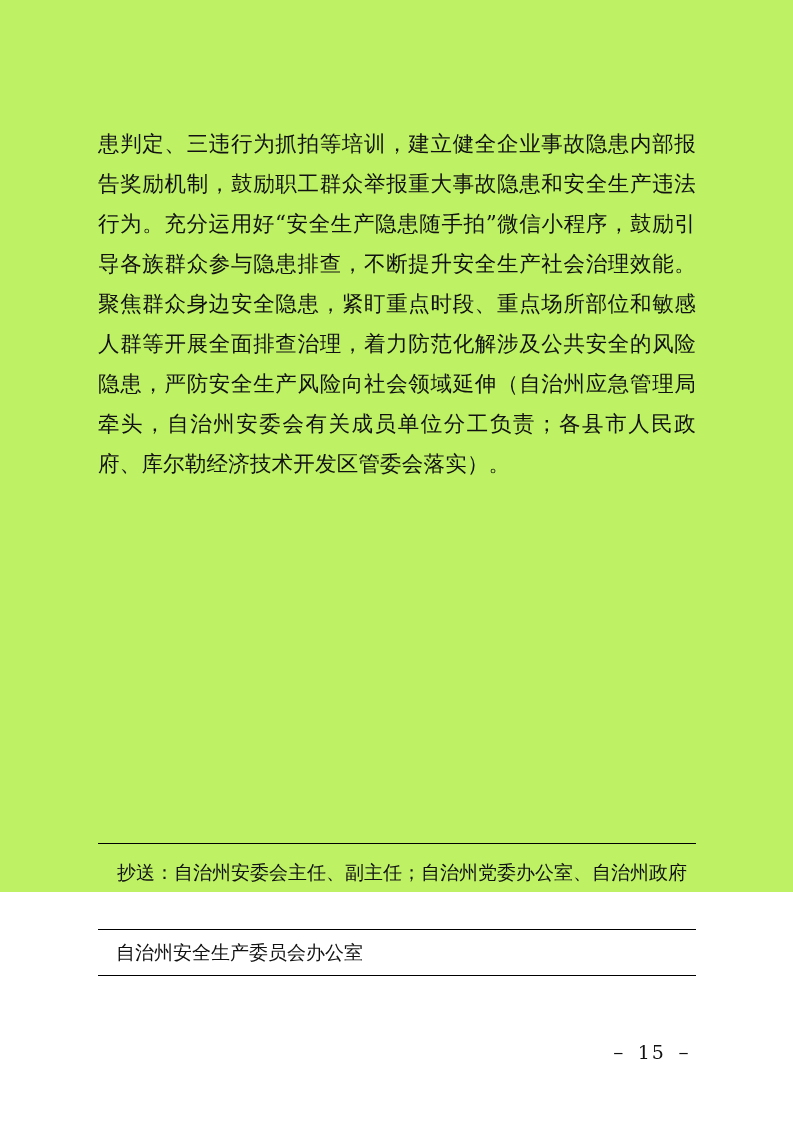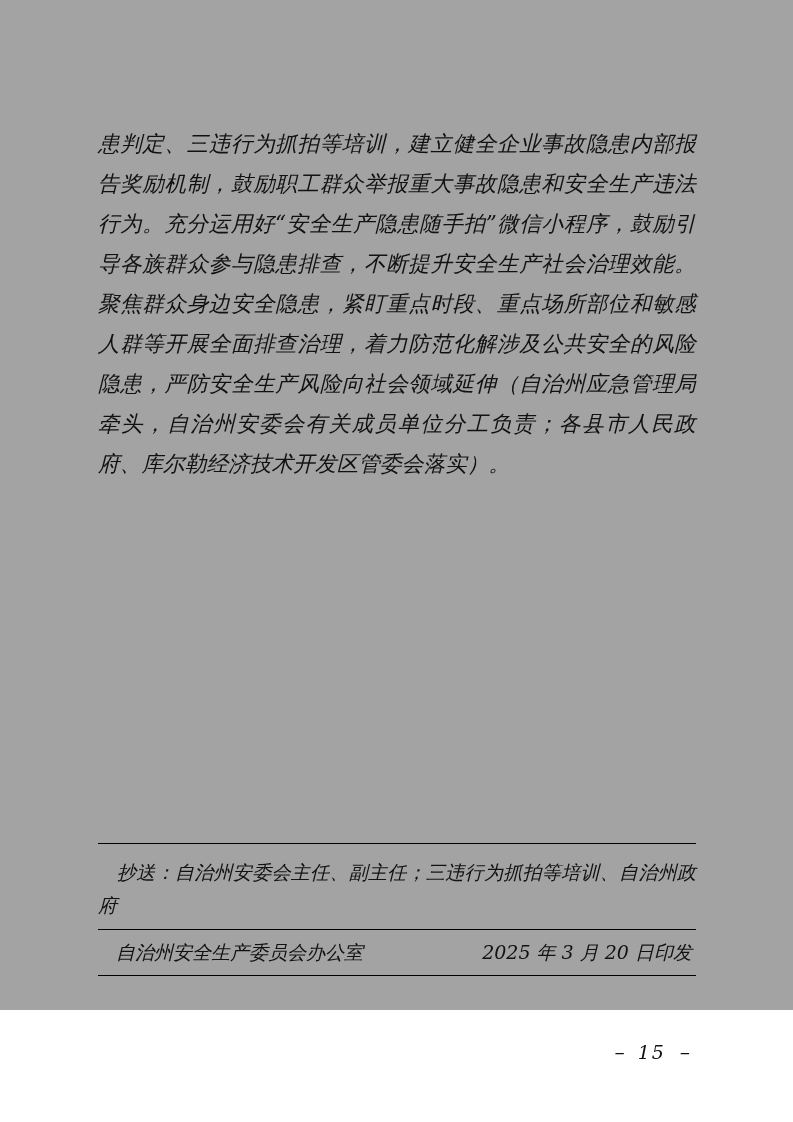--- a/index.html
+++ b/index.html
@@ -12,23 +12,22 @@
     height: 1122px;
     position: relative;
     font-family: "DejaVu Serif", "Liberation Serif", serif;
     color: #000000;
     overflow: hidden;
   }
   .page {
     position: absolute;
     left: 0; top: 0;
     width: 793px;
-    height: 1010px;
-    background: #a3a3a3;
-    font-style: italic;
+    height: 892px;
+    background: #bef264;
   }
   .body-block {
     position: absolute;
     left: 98px;
     top: 124px;
     width: 598px;
   }
   .body-para {
     font-size: 21.5px;
     line-height: 40px;
@@ -120,27 +119,26 @@
 
 <div class="page">
 
   <div class="body-block">
     <p class="body-para">患判定、三违行为抓拍等培训，建立健全企业事故隐患内部报告奖励机制，鼓励职工群众举报重大事故隐患和安全生产违法行为。充分运用好“安全生产隐患随手拍”微信小程序，鼓励引导各族群众参与隐患排查，不断提升安全生产社会治理效能。聚焦群众身边安全隐患，紧盯重点时段、重点场所部位和敏感人群等开展全面排查治理，着力防范化解涉及公共安全的风险隐患，严防安全生产风险向社会领域延伸（自治州应急管理局牵头，自治州安委会有关成员单位分工负责；各县市人民政府、库尔勒经济技术开发区管委会落实）。</p>
   </div>
 
   <div class="divider"></div>
 
   <div class="cc-block">
-    <p class="cc-line first">抄送：自治州安委会主任、副主任；三违行为抓拍等培训、自治州政府</p>
+    <p class="cc-line first">抄送：自治州安委会主任、副主任；自治州党委办公室、自治州政府</p>
   </div>
 
   <div class="divider2"></div>
 
   <div class="footer-row">
     <div class="footer-left">自治州安全生产委员会办公室</div>
-    <div class="footer-right">2025 年 3 月 20 日印发</div>
   </div>
 
   <div class="divider3"></div>
 
   <div class="page-number">－ 15 －</div>
 
 </div>
 
 </body></html>

